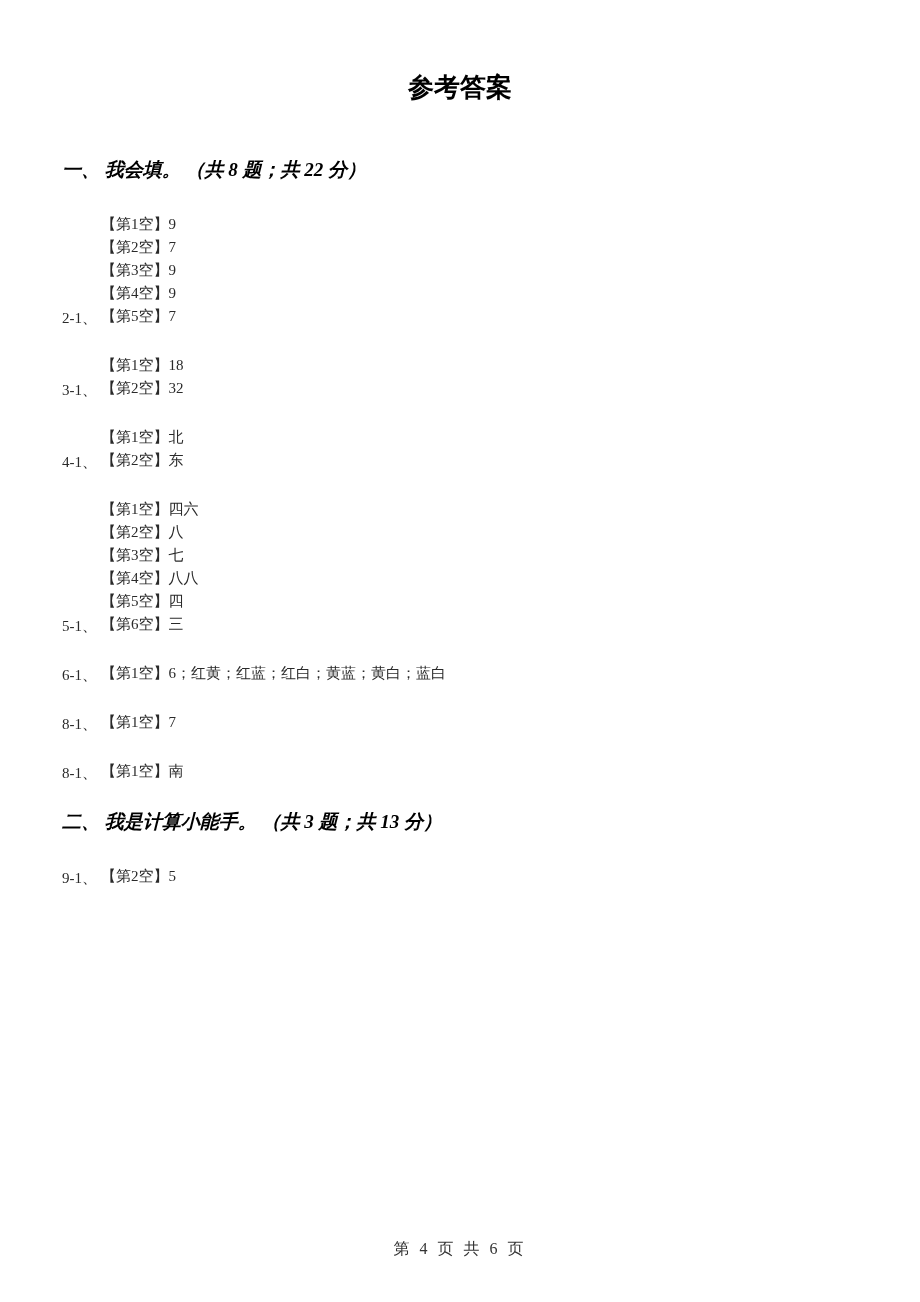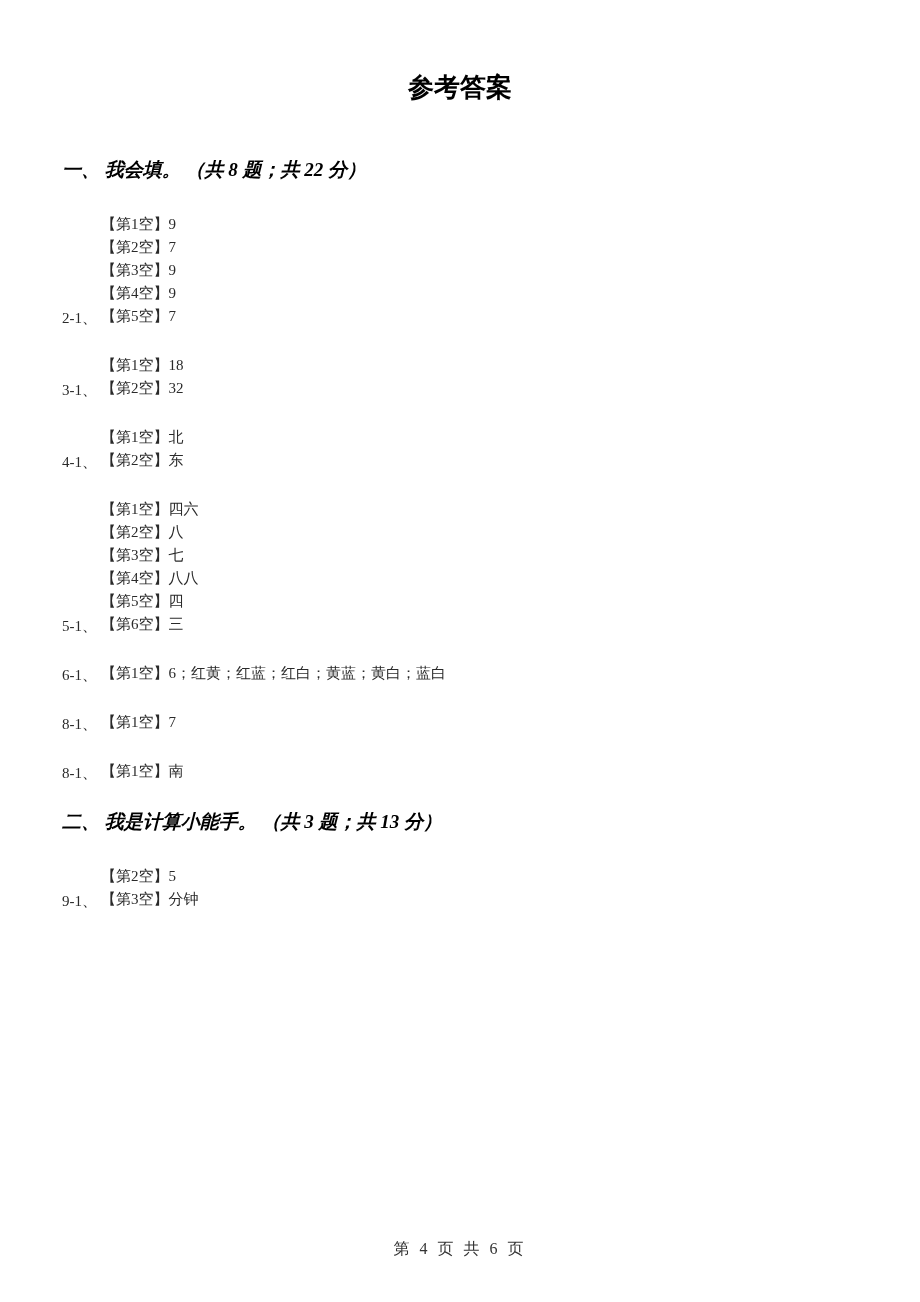--- a/index.html
+++ b/index.html
@@ -113,19 +113,18 @@
 
   <div class="answer-group">
     <div class="answer-line">【第1空】南</div>
     <div class="group-label">8-1、</div>
   </div>
 
   <div class="section-header">二、 我是计算小能手。 （共 3 题；共 13 分）</div>
 
   <div class="answer-group">
     <div class="answer-line">【第2空】5</div>
-    <div class="answer-line">【第3空】分钟</div>
     <div class="group-label">9-1、</div>
   </div>
 
 </div>
 
 <div class="footer">第 4 页 共 6 页</div>
 
 </body></html>

